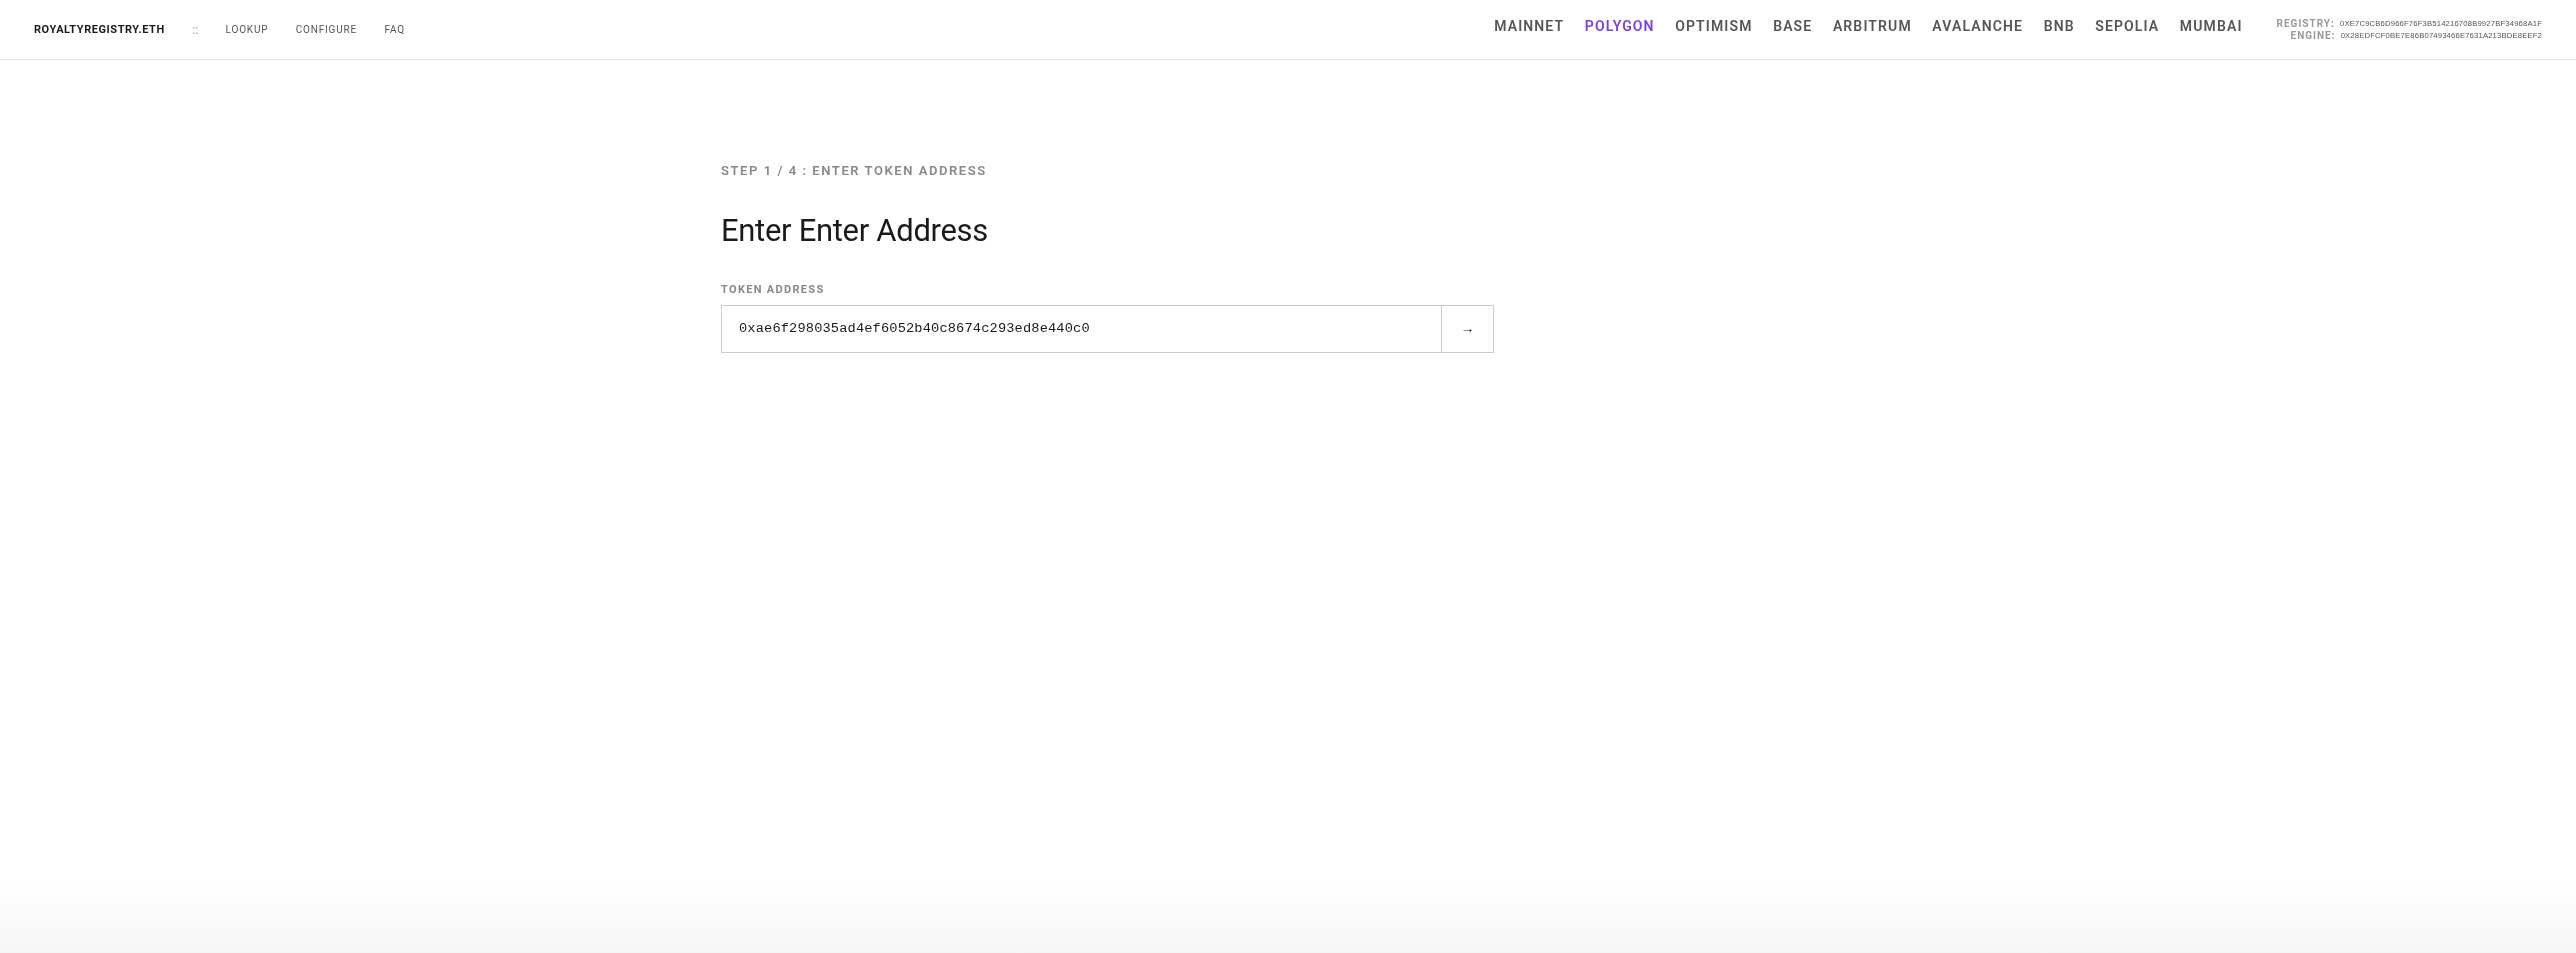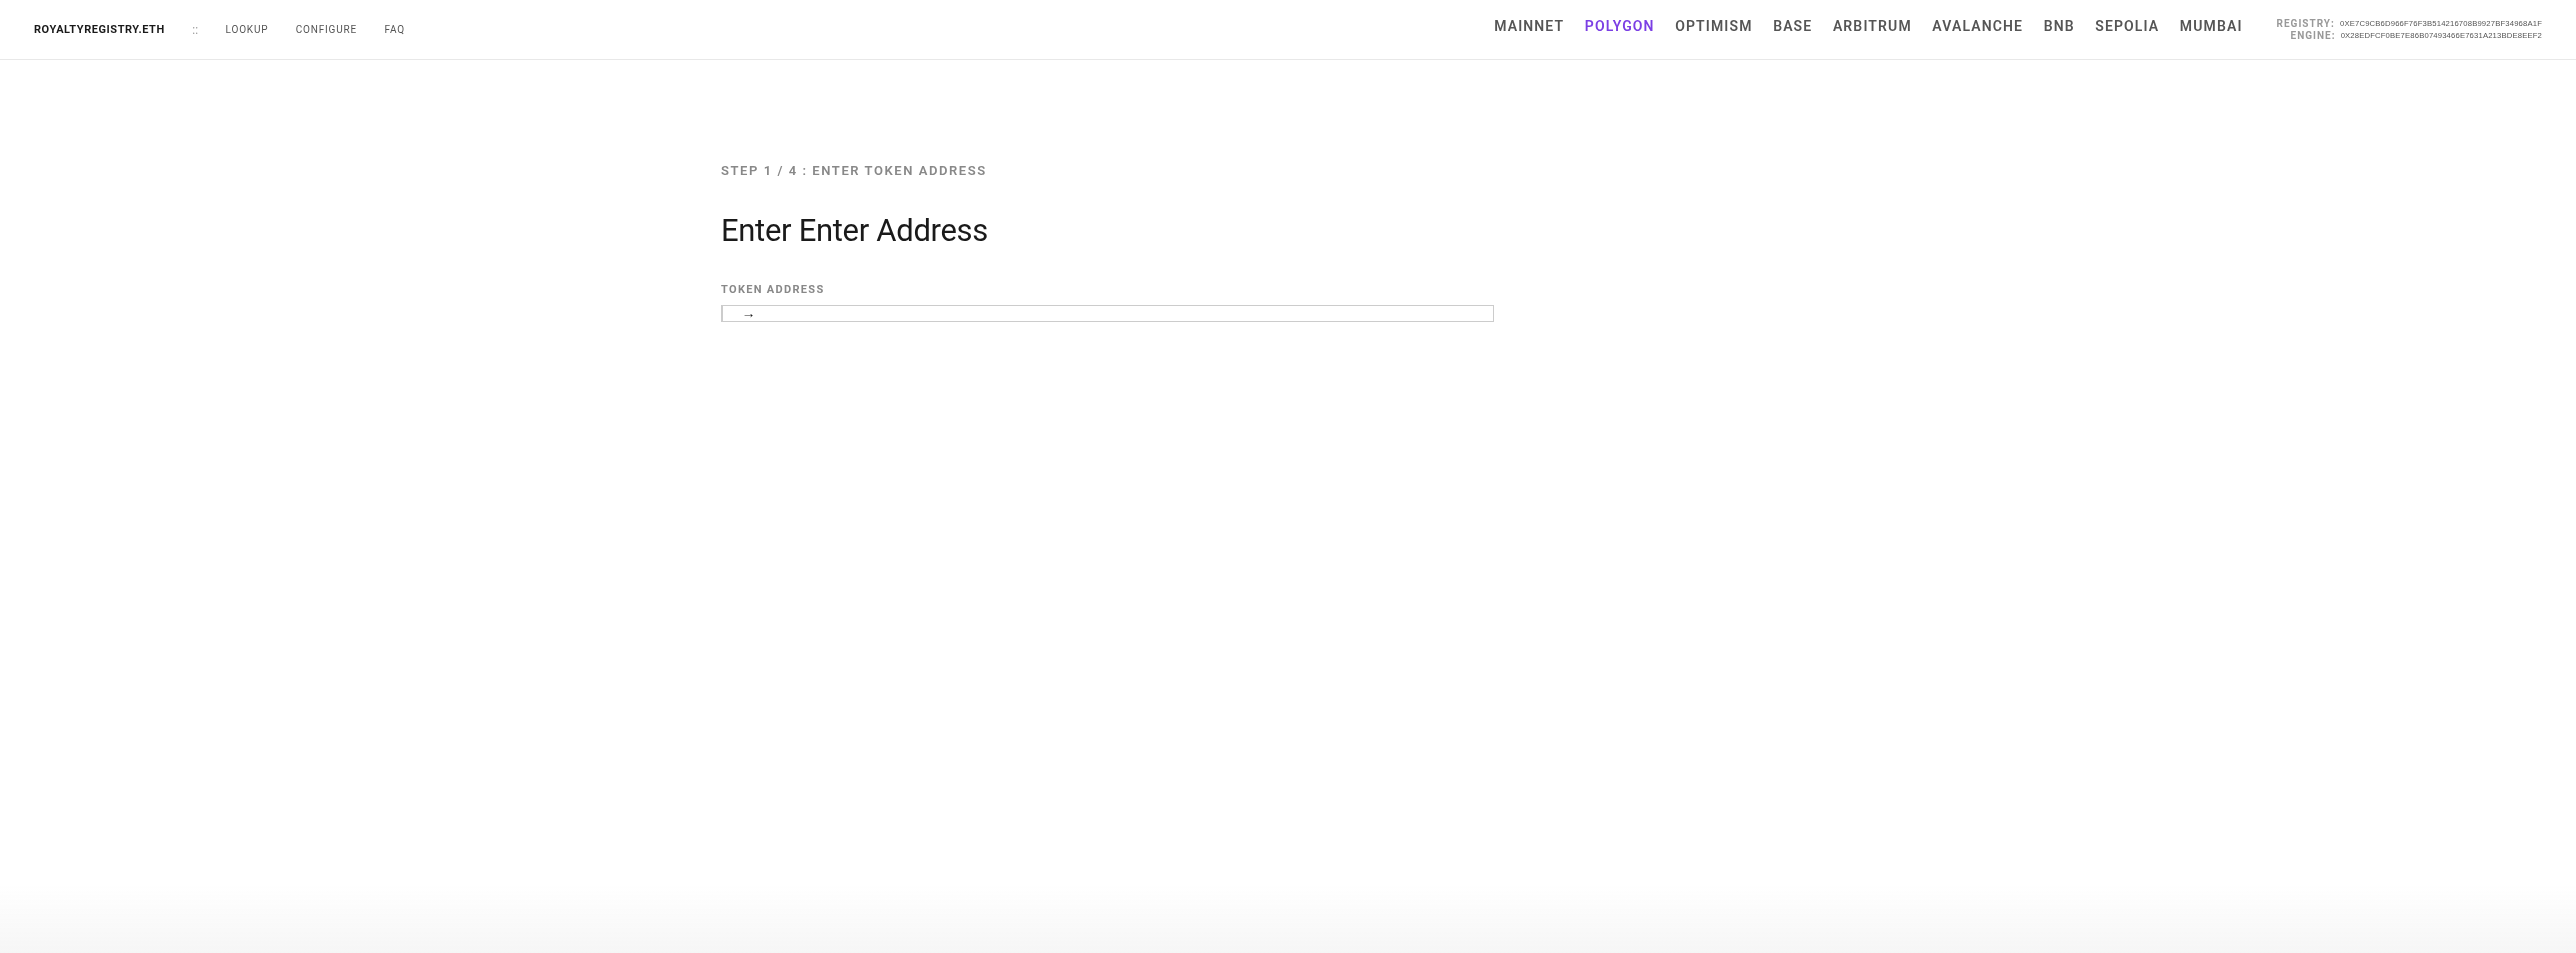--- a/index.html
+++ b/index.html
@@ -235,20 +235,21 @@
   </div>
 </header>
 
 <main>
   <div class="step-label">STEP 1 / 4 : ENTER TOKEN ADDRESS</div>
   <h1 class="page-title">Enter Enter Address</h1>
 
   <div class="form-section">
     <div class="field-label">TOKEN ADDRESS</div>
     <div class="input-row">
+      <input type="text" class="token-input" value="0xae6f298035ad4ef6052b40c8674c293ed8e440c0" style="">
       <button class="submit-btn">
         <span class="arrow-icon">→</span>
       </button>
     </div>
   </div>
 </main>
 
 <div class="bottom-gradient"></div>
 
 

